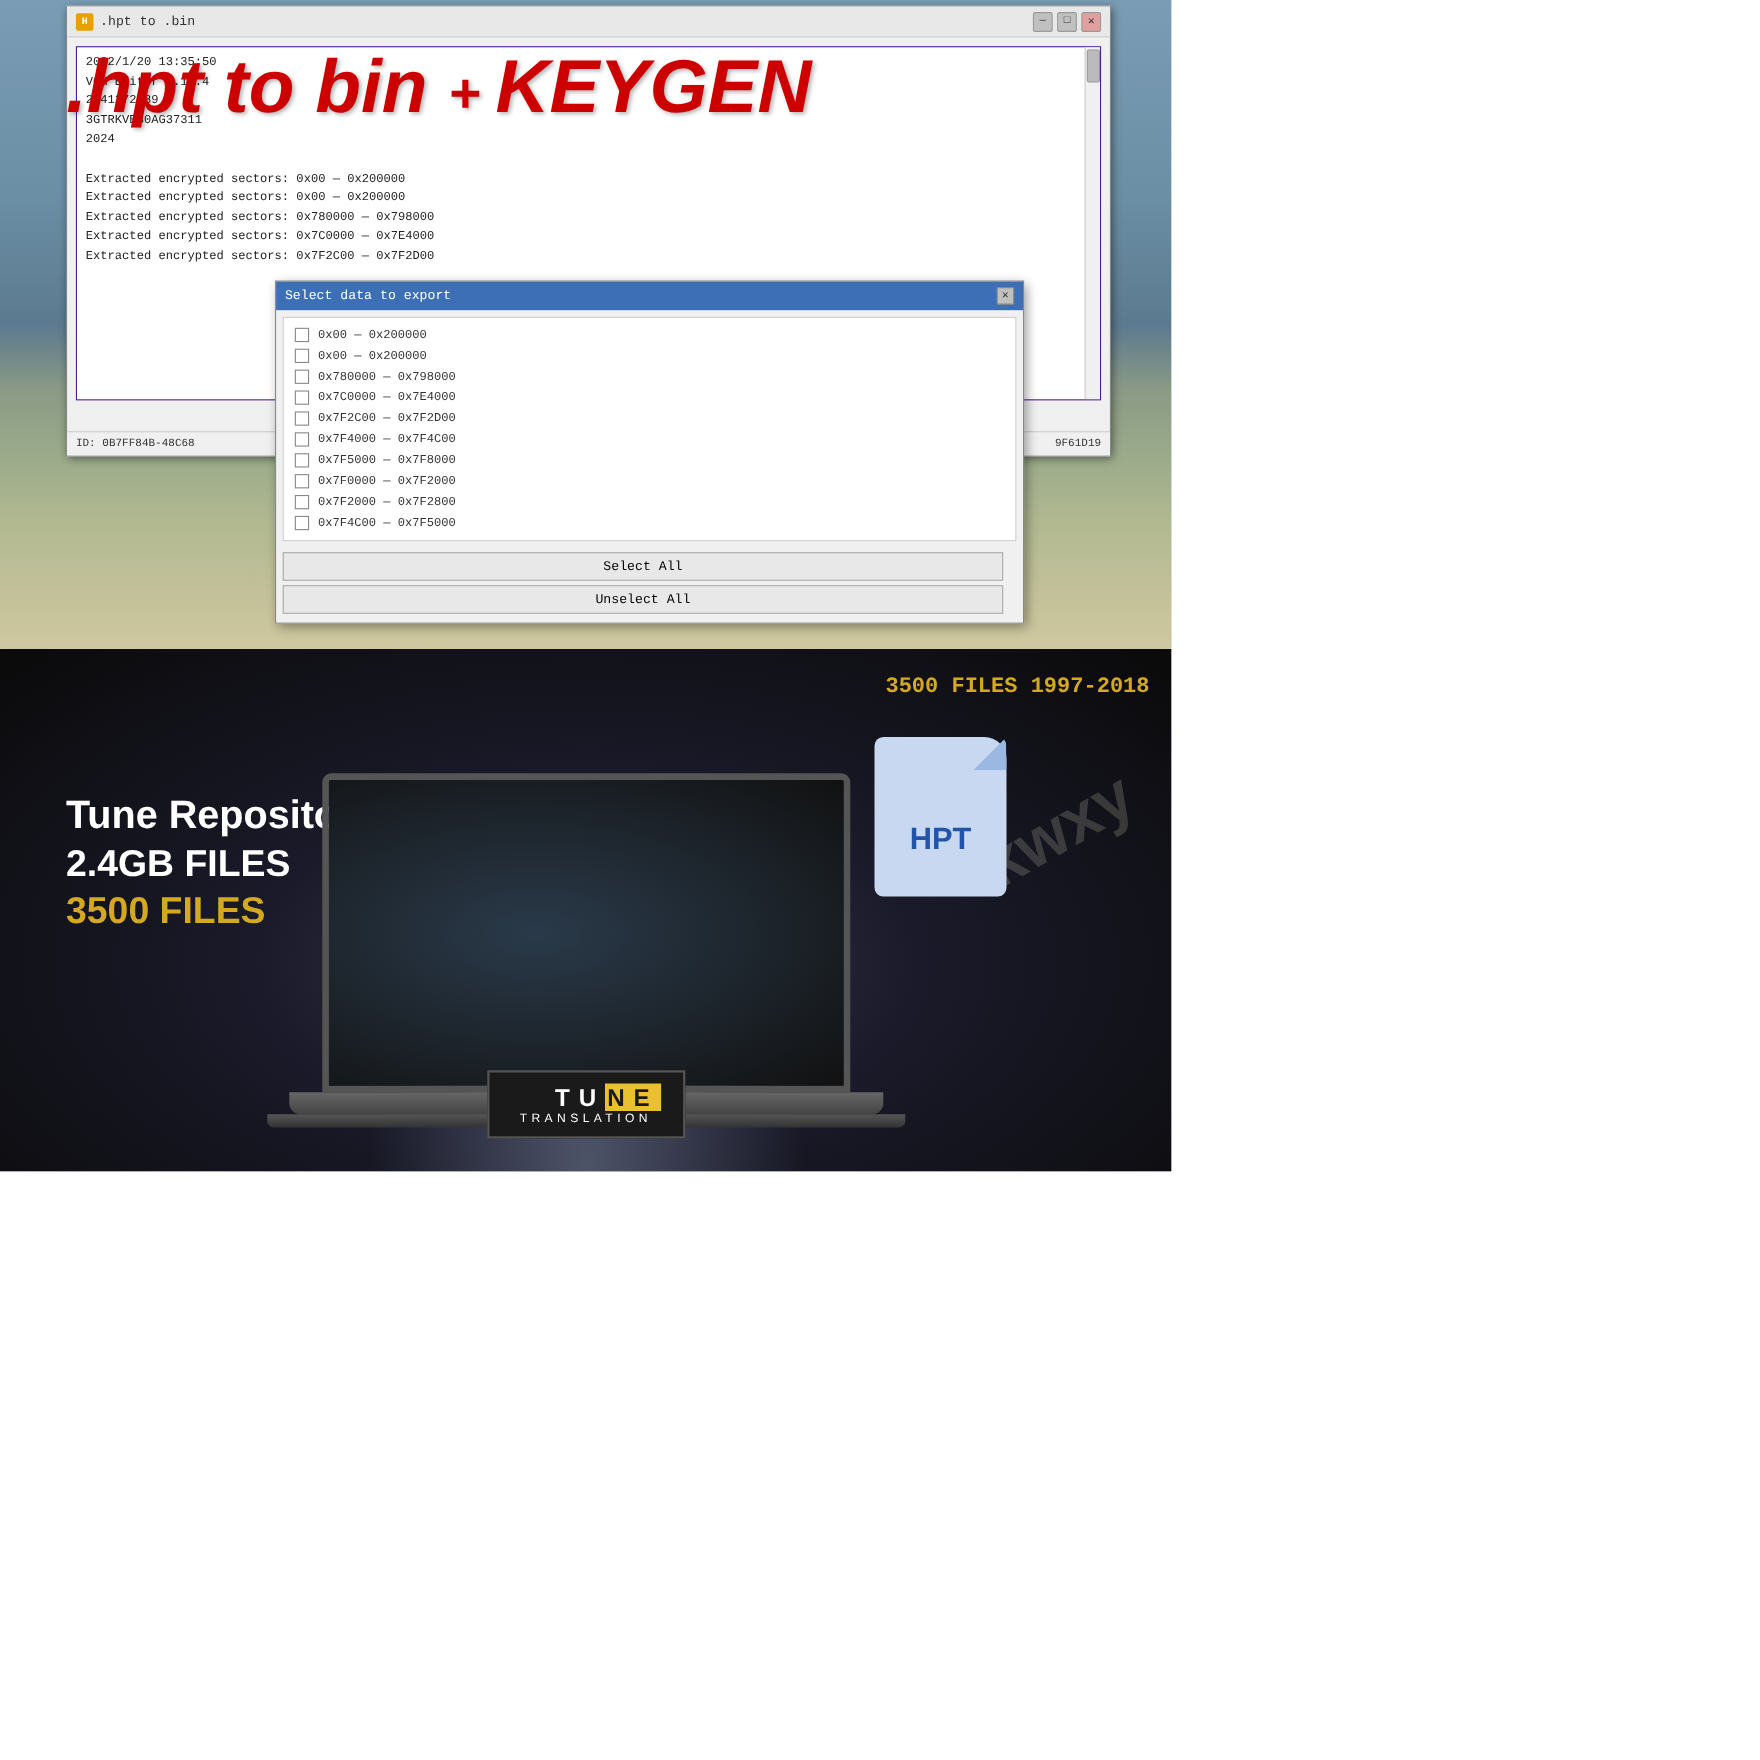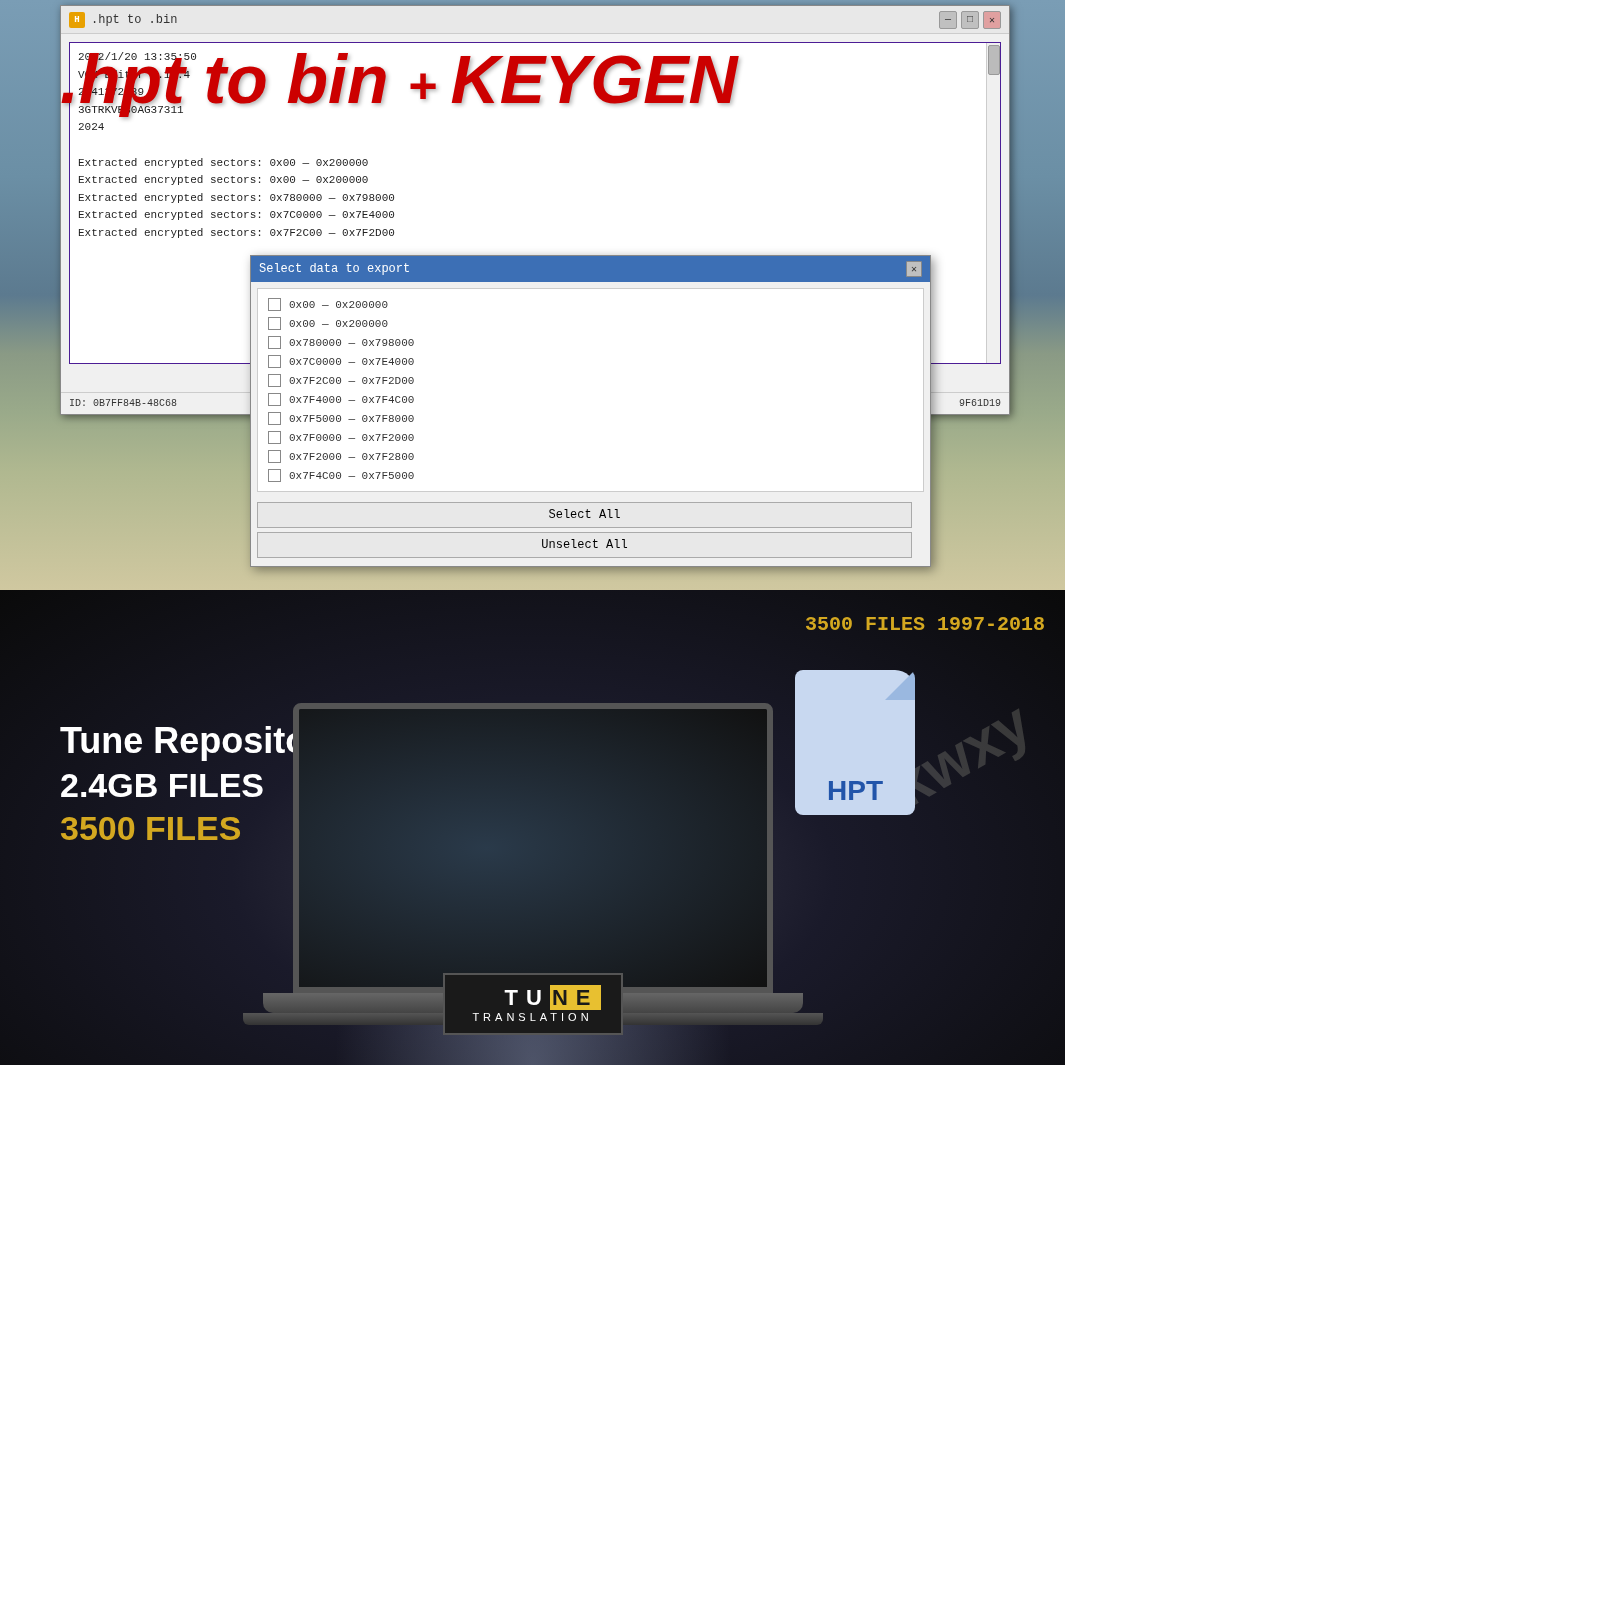--- a/index.html
+++ b/index.html
@@ -362,21 +362,21 @@
 
     .hpt-file-shape {
       width: 120px;
       height: 145px;
       background: #c8d8f0;
       border-radius: 8px 20px 8px 8px;
       position: relative;
       display: flex;
       align-items: flex-end;
       justify-content: center;
-      padding-bottom: 8px;
+      padding-bottom: 36px;
     }
 
     .hpt-file-corner {
       position: absolute;
       top: 0; right: 0;
       width: 30px; height: 30px;
       background: #9ab8e0;
       clip-path: polygon(100% 0, 100% 100%, 0 100%);
       border-radius: 0 8px 0 0;
     }

